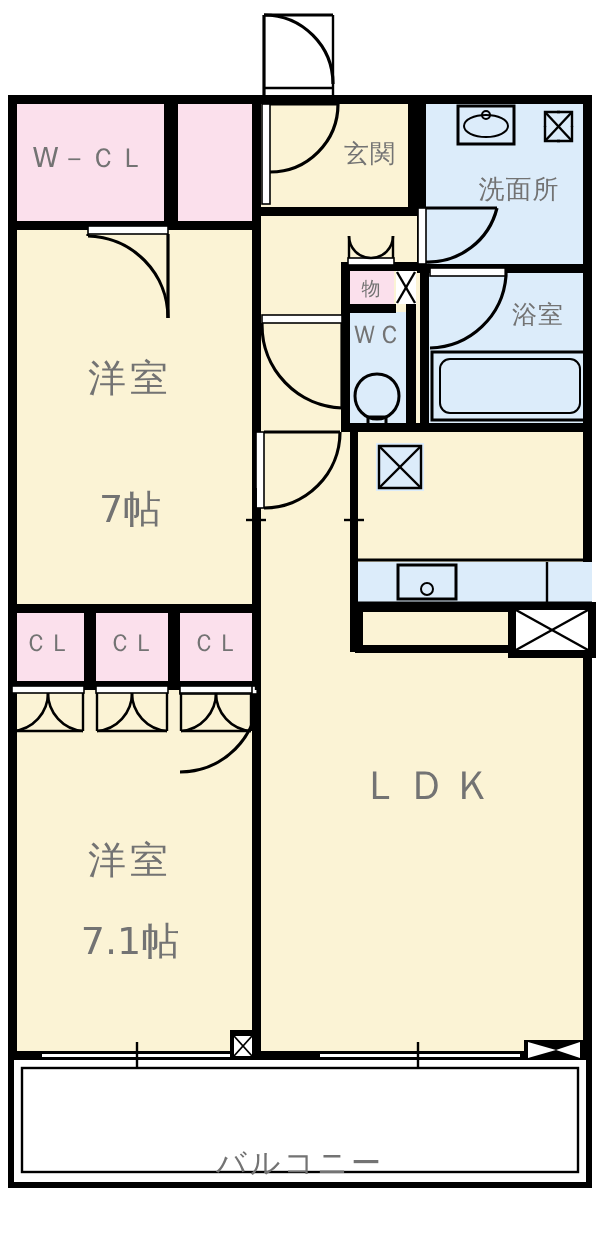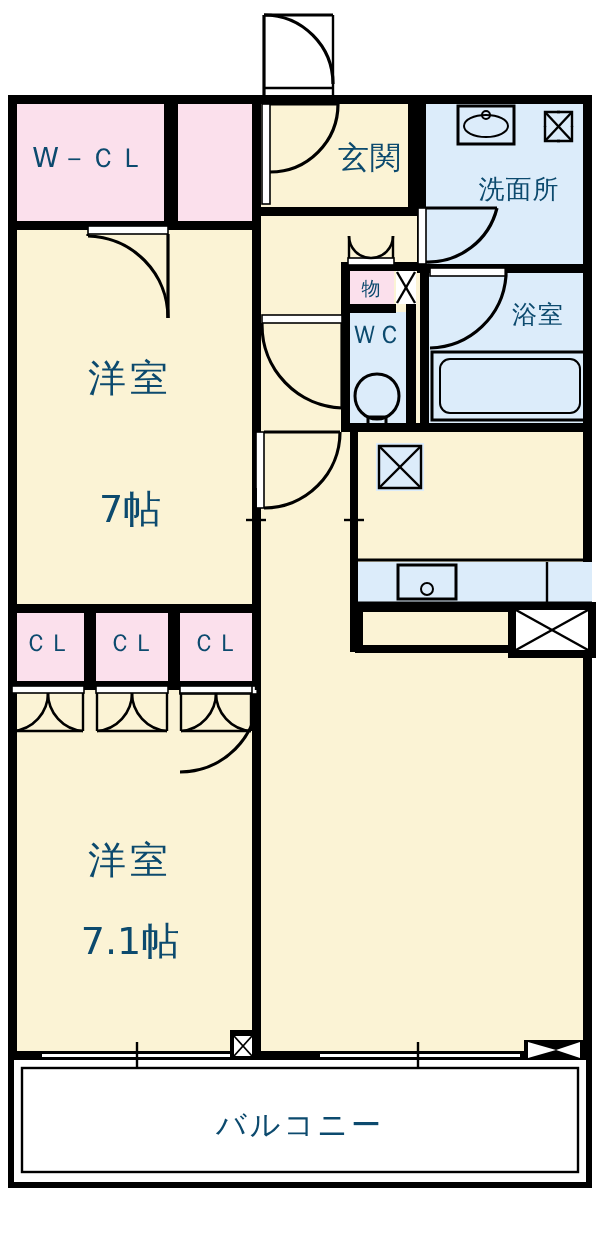--- a/index.html
+++ b/index.html
@@ -4,21 +4,21 @@
 <style>
   html,body{margin:0;padding:0;background:#ffffff;}
   body{font-family:"DejaVu Sans","Liberation Sans",sans-serif;}
   #plan{position:relative;width:600px;height:1251px;background:#ffffff;overflow:hidden;}
   .wall{position:absolute;background:#000000;}
   .room{position:absolute;}
   .cream{background:#fbf3d5;}
   .pink{background:#fbe0ec;}
   .blue{background:#dcecfa;}
   .white{background:#ffffff;}
-  .lbl{position:absolute;color:#0c4a6e;text-align:center;white-space:nowrap;
+  .lbl{position:absolute;color:#737373;text-align:center;white-space:nowrap;
        font-family:"DejaVu Sans","Liberation Sans",sans-serif;}
   svg{position:absolute;overflow:visible;}
   .arc{fill:none;stroke:#000;stroke-width:3.2;}
   .arc2{fill:none;stroke:#000;stroke-width:2.6;}
   .ln{stroke:#000;stroke-width:3.2;}
   .ln2{stroke:#000;stroke-width:2.4;}
   .lnthin{stroke:#000;stroke-width:1.8;}
   .fix{fill:none;stroke:#000;stroke-width:3;}
   .fixthin{fill:none;stroke:#000;stroke-width:2;}
   .nofill{fill:none;}
@@ -277,33 +277,34 @@
   <div class="wall" style="left:8px;top:1182px;width:584px;height:6px;"></div>
   <svg style="left:0;top:0;width:600px;height:1251px;">
     <rect class="nofill" x="22" y="1068" width="556" height="104" stroke="#000" stroke-width="2.4"></rect>
   </svg>
 
   <div class="lbl" style="left:16px;top:140px;width:148px;font-size:27px;letter-spacing:2px;">W－ＣＬ</div>
 
   <div class="lbl" style="left:40px;top:353px;width:180px;font-size:38px;letter-spacing:4px;">洋室</div>
   <div class="lbl" style="left:40px;top:458px;width:180px;font-size:38px;margin-top:26px;">7帖</div>
 
-  <div class="lbl" style="left:330px;top:137px;width:80px;font-size:31px;letter-spacing:1px;">玄関</div>
+  <div class="lbl" style="left:330px;top:137px;width:80px;font-size:25px;letter-spacing:1px;">玄関</div>
 
   <div class="lbl" style="left:452px;top:172px;width:134px;font-size:26px;letter-spacing:1px;">洗面所</div>
 
   <div class="lbl" style="left:490px;top:298px;width:96px;font-size:25px;letter-spacing:1px;">浴室</div>
 
   <div class="lbl" style="left:348px;top:276px;width:46px;font-size:19px;">物</div>
 
   <div class="lbl" style="left:346px;top:318px;width:62px;font-size:25px;letter-spacing:0px;">ＷＣ</div>
 
   <div class="lbl" style="left:12px;top:627px;width:72px;font-size:24px;">ＣＬ</div>
   <div class="lbl" style="left:96px;top:627px;width:72px;font-size:24px;">ＣＬ</div>
   <div class="lbl" style="left:180px;top:627px;width:72px;font-size:24px;">ＣＬ</div>
 
   <div class="lbl" style="left:40px;top:835px;width:180px;font-size:38px;letter-spacing:4px;">洋室</div>
   <div class="lbl" style="left:30px;top:916px;width:200px;font-size:38px;">7.1帖</div>
 
-
-  <div class="lbl" style="left:150px;top:1105px;width:300px;font-size:30px;letter-spacing:3px;font-family:Liberation Serif, serif;">バルコニー</div>
+  <div class="lbl" style="left:330px;top:758px;width:200px;font-size:40px;letter-spacing:6px;">ＬＤＫ</div>
+
+  <div class="lbl" style="left:150px;top:1143px;width:300px;font-size:30px;letter-spacing:3px;font-family:Liberation Serif, serif;">バルコニー</div>
 
 </div>
 
 </body></html>

